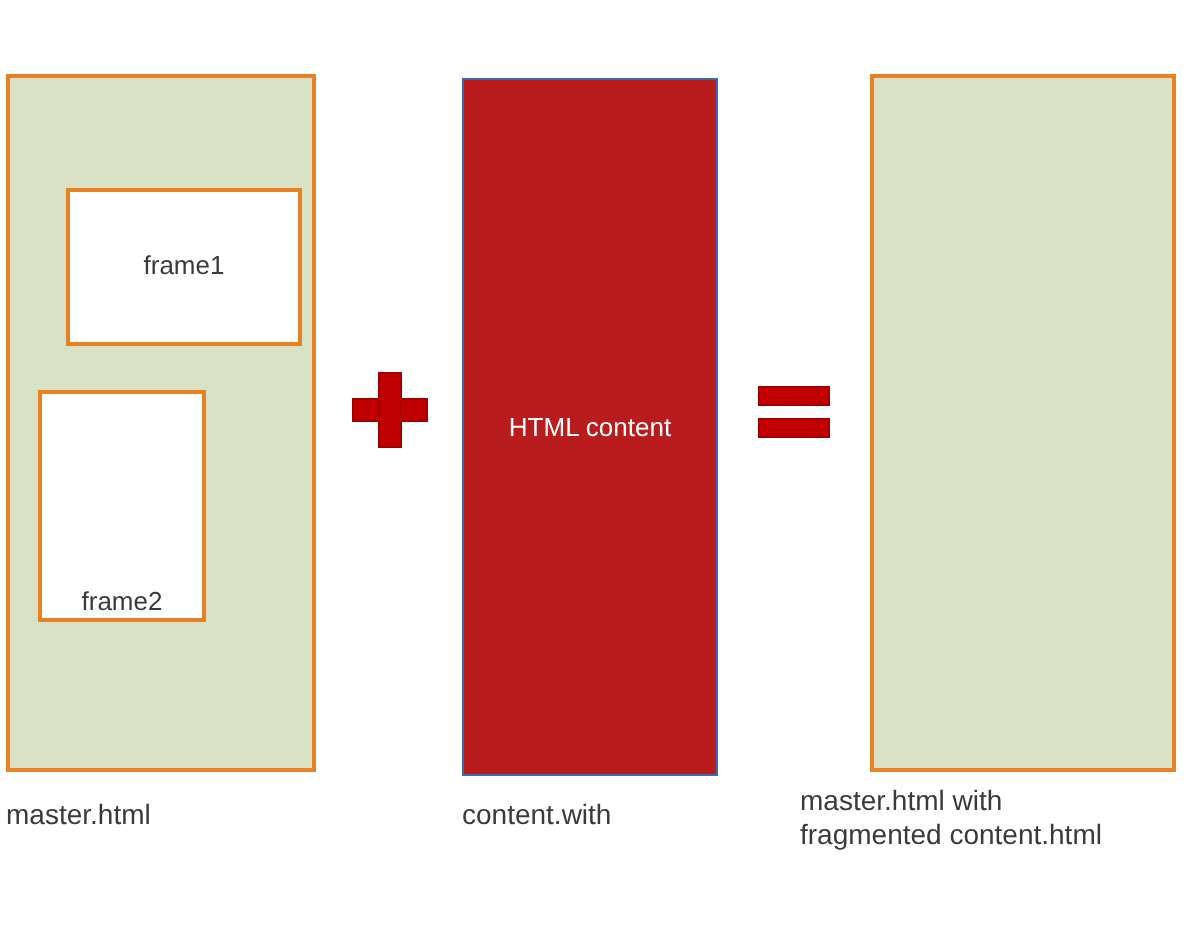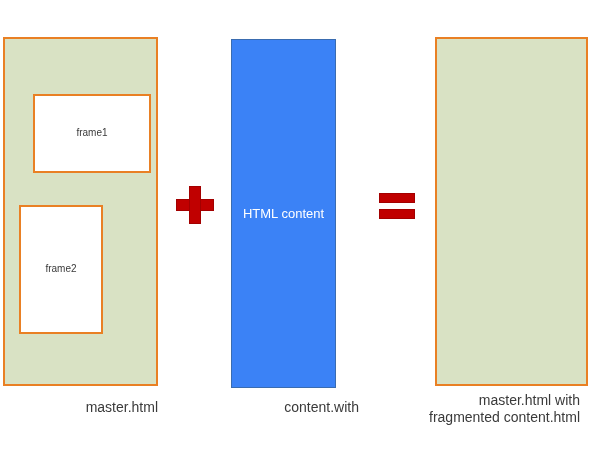--- a/index.html
+++ b/index.html
@@ -32,36 +32,36 @@
   
   .frame-white {
     position: absolute;
     background: #ffffff;
     border: 2px solid #e98024;
     box-sizing: border-box;
     display: flex;
     align-items: center;
     justify-content: center;
     color: #3a3a3a;
-    font-size: 10px;
+    font-size: 13px;
     line-height: 1.25;
     text-align: center;
   }
   #frame1-left { left: 28px; top: 55px;  width: 118px; height: 79px; }
-  #frame2-left { left: 14px; top: 166px; width: 84px;  height: 129px; }
+  #frame2-left { left: 14px; top: 156px; width: 84px;  height: 116px; align-items: flex-end; }
   #frame3-left { left: 26px; top: 296px; width: 112px; height: 74px; }
 
   
   #content-block {
     position: absolute;
     left: 231px;
     top: 39px;
-    width: 105px;
+    width: 128px;
     height: 349px;
-    background: #3b82f6;
+    background: #b91c1c;
     border: 1px solid #3a6cb0;
     box-sizing: border-box;
     display: flex;
     align-items: center;
     justify-content: center;
   }
   #content-block .blk-label {
     color: #ffffff;
     font-size: 13px;
     text-align: center;
@@ -99,21 +99,21 @@
     background: #c00000;
     border: 1px solid #a30000;
     box-sizing: border-box;
   }
   #equals-operator .bar-top    { top: 0; }
   #equals-operator .bar-bottom { top: 16px; }
 
   
   .caption {
     position: absolute;
-    text-align: right;
+    text-align: left;
     color: #3a3a3a;
     font-size: 14px;
     line-height: 1.22;
     white-space: pre-line;
   }
   #caption-left   { left: 3px;   top: 399px; width: 155px; }
   #caption-middle { left: 231px; top: 399px; width: 128px; }
   #caption-right  { left: 400px; top: 392px; width: 180px; }
 </style>
 </head>

